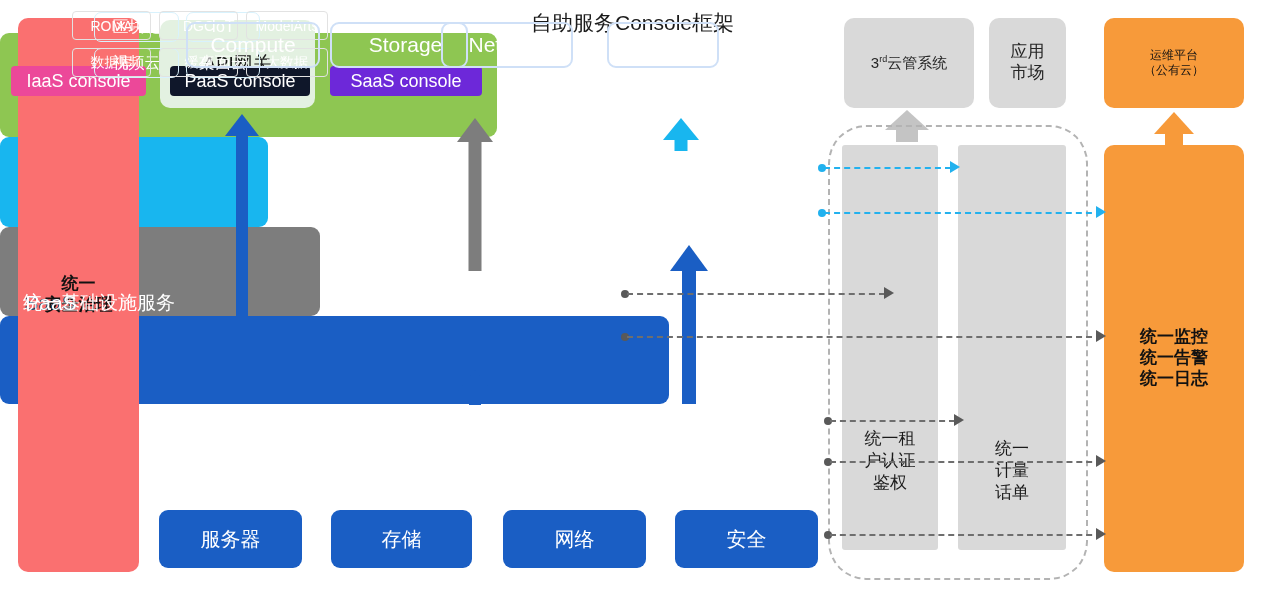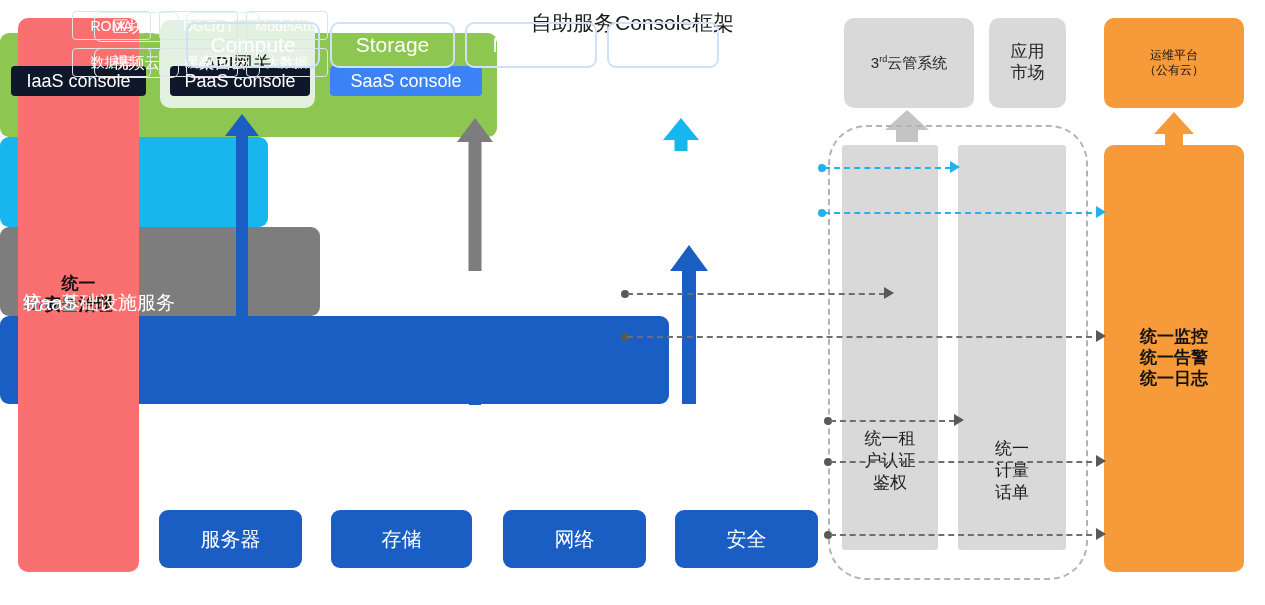--- a/index.html
+++ b/index.html
@@ -39,23 +39,23 @@
   }
   #console-title{
     position:absolute;left:0;top:9px;width:100%;
     text-align:center;color:#1a1a1a;font-size:21px;
   }
   .console-chip{
     position:absolute;top:66px;height:30px;
     display:flex;align-items:center;justify-content:center;
     color:#ffffff;font-size:18px;border-radius:4px;
   }
-  #chip-iaas{left:11px;width:135px;background:#0f172a;}
+  #chip-iaas{left:11px;width:135px;background:#ec4899;}
   #chip-paas{left:170px;width:140px;background:#0f172a;}
-  #chip-saas{left:330px;width:152px;background:#3b82f6;}
+  #chip-saas{left:330px;width:152px;background:#6d28d9;}
 
   
   #third-cloud{
     left:836px;top:18px;width:130px;height:90px;
     background:#d9d9d9;border-radius:10px;
     color:#262626;font-size:15px;margin-left:8px;
   }
   #third-cloud sup{font-size:9px;vertical-align:super;}
   #app-market{
     left:989px;top:18px;width:77px;height:90px;
@@ -127,22 +127,22 @@
     display:flex;align-items:center;justify-content:center;
     color:#ffffff;font-size:19px;
   }
   .infra-chip{
     position:absolute;top:22px;height:42px;
     border:2px solid #cfe0f7;border-radius:9px;
     display:flex;align-items:center;justify-content:center;
     color:#ffffff;font-size:21px;background:transparent;
   }
   #ic-compute{left:186px;width:130px;}
-  #ic-storage{left:330px;width:121px;}
-  #ic-network{left:465px;width:128px;}
+  #ic-storage{left:330px;width:121px;padding-left:13px;}
+  #ic-network{left:441px;width:128px;}
   #ic-cce{left:607px;width:108px;}
 
   
   .bottom-box{
     position:absolute;top:510px;height:58px;
     background:#1a5ec4;border-radius:9px;
     display:flex;align-items:center;justify-content:center;
     color:#ffffff;font-size:20px;
   }
   #bb-0{left:159px;width:143px;}

